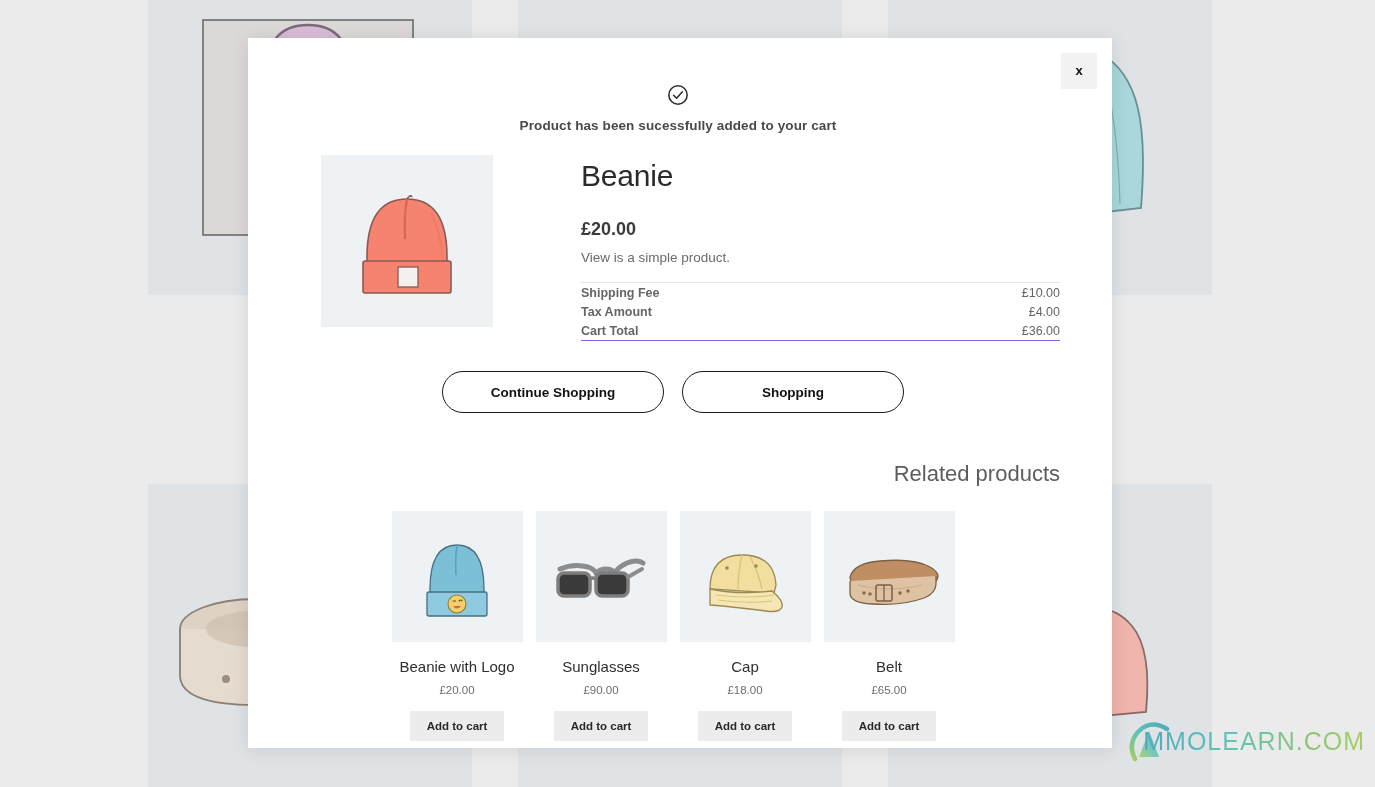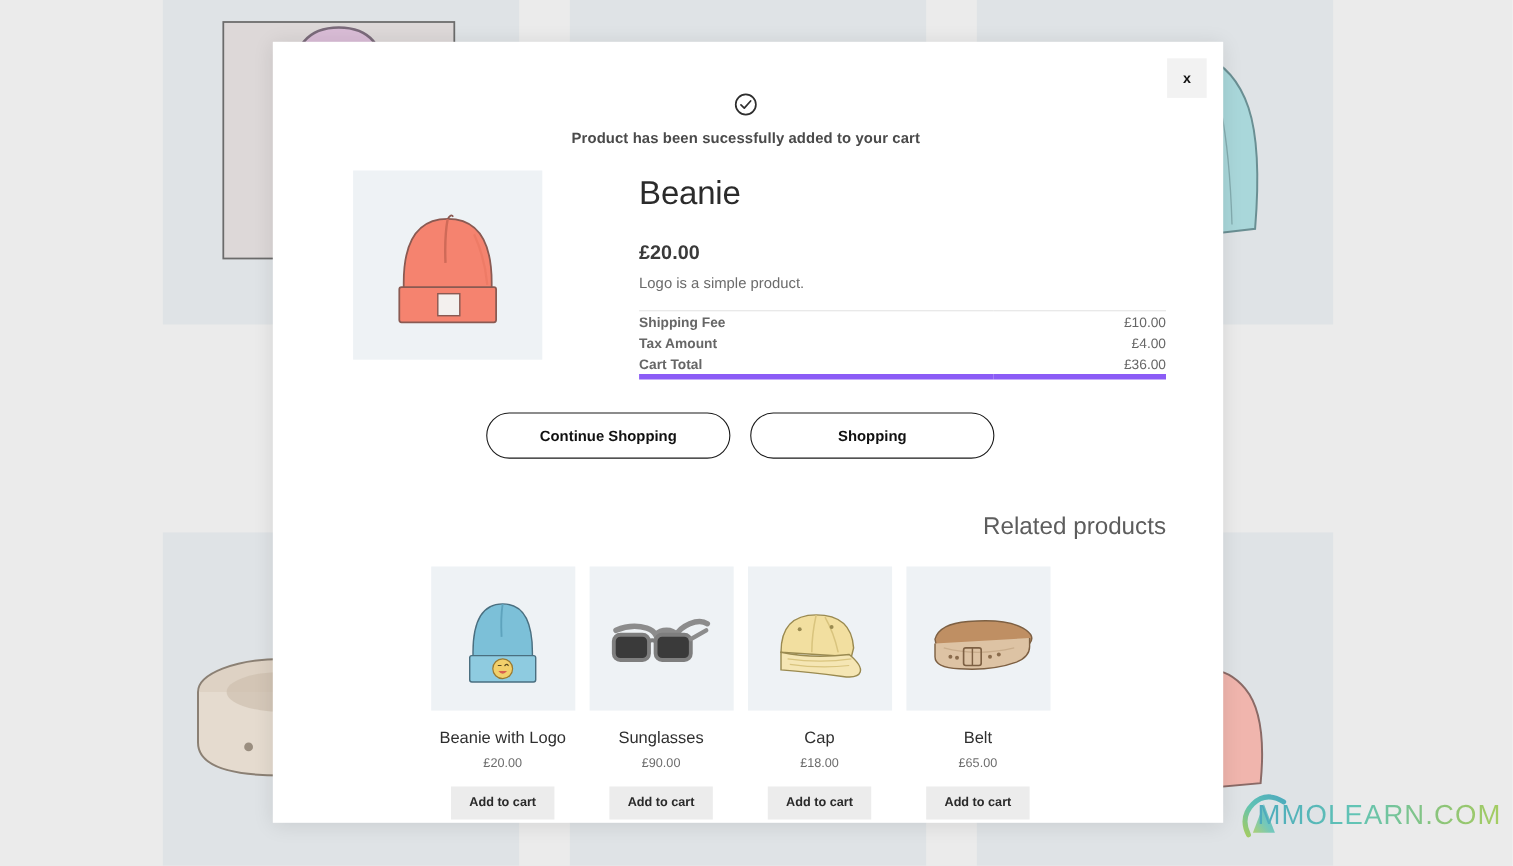--- a/index.html
+++ b/index.html
@@ -140,21 +140,21 @@
     font-size: 13.5px;
     color: #6b6b6b;
     margin-bottom: 17px;
   }
 
   
   .totals {
     width: 100%;
     border-collapse: collapse;
     border-top: 1px solid #e4e4e4;
-    border-bottom: 5px solid #8b5cf6;
+    border-bottom: 1px solid #8b5cf6;
   }
   .totals td {
     padding: 2.5px 0;
     font-size: 12.5px;
   }
   .totals td.label {
     font-weight: 700;
     color: #666;
     text-align: left;
   }
@@ -335,21 +335,21 @@
             <path d="M86 44 q3 -5 5 -2" fill="none" stroke="#8a5a52" stroke-width="1.6"></path>
             <rect x="42" y="106" width="88" height="32" rx="2" fill="#f5836f" stroke="#8a5a52" stroke-width="1.6"></rect>
             <rect x="77" y="112" width="20" height="20" fill="#f3f0ee" stroke="#8a5a52" stroke-width="1.3"></rect>
             <path d="M110 58 q10 22 12 46" fill="none" stroke="#e8755f" stroke-width="2" opacity="0.55"></path>
           </svg>
         </div>
 
         <div class="product-info">
           <div class="product-title">Beanie</div>
           <div class="product-price">£20.00</div>
-          <div class="product-desc">Logo is a simple product.</div>
+          <div class="product-desc">View is a simple product.</div>
 
           <table class="totals">
             <tbody>
               <tr>
                 <td class="label">Shipping Fee</td>
                 <td class="value">£10.00</td>
               </tr>
               <tr>
                 <td class="label">Tax Amount</td>
                 <td class="value">£4.00</td>

